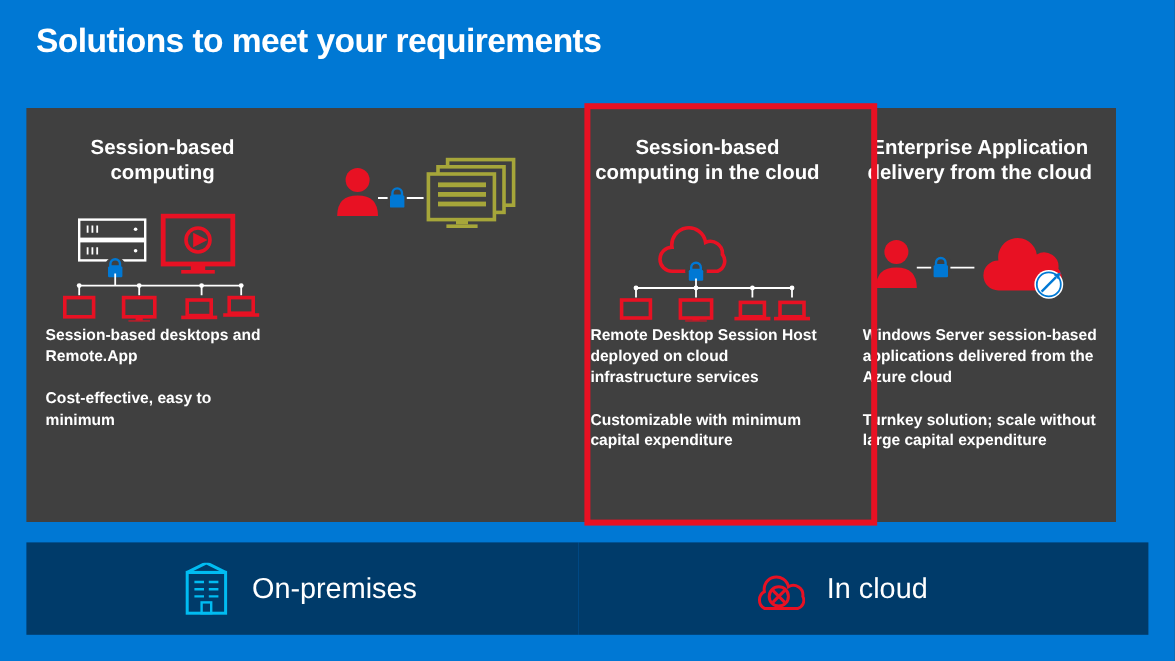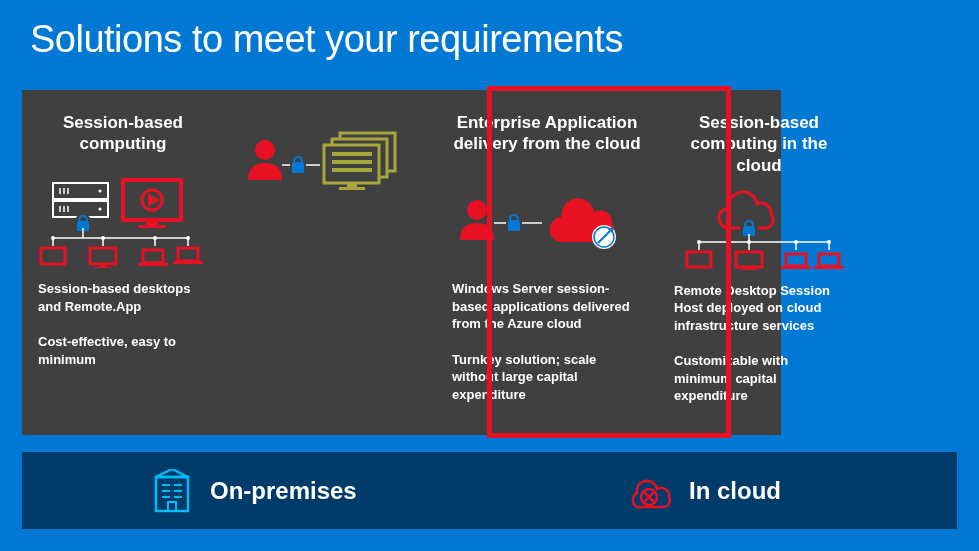--- a/index.html
+++ b/index.html
@@ -1,29 +1,29 @@
 <!DOCTYPE html>
 <html><head>
 <meta charset="utf-8">
 <style>
 *{margin:0;padding:0;box-sizing:border-box}
 body{width:979px;height:551px;background:#0078d4;font-family:"Segoe UI",Arial,sans-serif;overflow:hidden}
 .slide{width:100%;height:100%;position:relative}
-.title{color:#fff;font-size:38px;font-weight:400;padding:18px 0 0 30px;letter-spacing:-0.5px}
-.panel{position:absolute;left:22px;top:90px;width:759px;height:345px;background:#404040;display:flex}
+.title{color:#fff;font-size:28px;font-weight:700;padding:18px 0 0 30px;letter-spacing:-0.5px}
+.panel{position:absolute;left:22px;top:90px;width:908px;height:345px;background:#404040;display:flex}
 .col{flex:1;padding:22px 16px 12px 16px;position:relative;display:flex;flex-direction:column}
 .col-title{color:#fff;font-size:17px;font-weight:600;text-align:center;line-height:1.25;min-height:58px}
 .icon-area{height:95px;display:flex;align-items:center;justify-content:center;margin-top:5px}
-.desc{margin-top:10px}
+.desc{}
 .desc p{color:#fff;font-size:13px;font-weight:600;line-height:1.35;margin-bottom:18px}
 .highlight{position:absolute;border:5px solid #e81123;left:487px;top:86px;width:244px;height:352px;pointer-events:none}
 .footer{position:absolute;left:22px;top:452px;width:935px;height:77px;display:flex}
 .footer-half{flex:1;background:#003b6a;display:flex;align-items:center;gap:18px;padding-left:130px}
 .footer-half:last-child{padding-left:145px}
-.footer-label{color:#fff;font-size:24px;font-weight:700}
+.footer-label{color:#fff;font-size:24px;font-weight:400}
 .building-icon{width:40px;height:44px}
 .cloud-x{width:44px;height:36px}
 svg{display:block}
 </style>
 </head>
 <body>
 
 <div class="slide">
   <div class="title">Solutions to meet your requirements</div>
 
@@ -103,48 +103,20 @@
           <rect x="92" y="27" width="40" height="4" fill="#a6a63a"></rect>
           <rect x="92" y="35" width="40" height="4" fill="#a6a63a"></rect>
           <rect x="92" y="43" width="40" height="4" fill="#a6a63a"></rect>
         </svg>
       </div>
       <div class="desc">
       </div>
     </div>
 
     <div class="col">
-      <div class="col-title">Enterprise Application delivery from the cloud</div>
-      <div class="icon-area">
-        <svg width="190" height="75" viewBox="0 0 190 75">
-
-          <circle cx="25" cy="25" r="10" fill="#e81123"></circle>
-          <path d="M8 55 Q8 38 25 38 Q42 38 42 55 Z" fill="#e81123"></path>
-
-          <circle cx="62" cy="38" r="10" fill="#404040"></circle>
-          <path d="M58 34 a4 4 0 0 1 8 0 v2 h-8 z" fill="none" stroke="#0078d4" stroke-width="2"></path>
-          <rect x="56" y="36" width="12" height="10" fill="#0078d4" rx="1"></rect>
-          <line x1="42" y1="38" x2="54" y2="38" stroke="#fff" stroke-width="1.5"></line>
-          <line x1="70" y1="38" x2="90" y2="38" stroke="#fff" stroke-width="1.5"></line>
-
-          <path d="M110 32 a16 16 0 0 1 32 -5 a12 12 0 0 1 18 12 a11 11 0 0 1 -5 18 H110 a12 12 0 0 1 0 -25 Z" fill="#e81123"></path>
-
-          <circle cx="152" cy="52" r="12" fill="#fff"></circle>
-          <circle cx="152" cy="52" r="10" fill="none" stroke="#0078d4" stroke-width="1.5"></circle>
-          <line x1="146" y1="58" x2="158" y2="46" stroke="#0078d4" stroke-width="2"></line>
-          <polygon points="156,44 160,48 162,42" fill="#0078d4"></polygon>
-        </svg>
-      </div>
-      <div class="desc">
-        <p>Windows Server session-based applications delivered from the Azure cloud</p>
-        <p>Turnkey solution; scale without large capital expenditure</p>
-      </div>
-    </div>
-
-    <div class="col">
       <div class="col-title">Session-based computing in the cloud</div>
       <div class="icon-area">
         <svg width="170" height="90" viewBox="0 0 170 90">
 
           <path d="M55 28 a14 14 0 0 1 28 -4 a10 10 0 0 1 14 10 a9 9 0 0 1 -4 14 H55 a10 10 0 0 1 0 -20 Z" fill="none" stroke="#e81123" stroke-width="3"></path>
 
           <circle cx="75" cy="48" r="9" fill="#404040"></circle>
           <path d="M71 45 a4 4 0 0 1 8 0 v2 h-8 z" fill="none" stroke="#0078d4" stroke-width="2"></path>
           <rect x="69" y="47" width="12" height="9" fill="#0078d4" rx="1"></rect>
 
@@ -165,20 +137,48 @@
             <rect x="66" y="89" width="18" height="2" fill="#e81123"></rect>
           <rect x="112" y="74" width="20" height="12" fill="none" stroke="#e81123" stroke-width="3"></rect>
           <rect x="107" y="86" width="30" height="3" fill="#e81123"></rect>
           <rect x="145" y="74" width="20" height="12" fill="none" stroke="#e81123" stroke-width="3"></rect>
           <rect x="140" y="86" width="30" height="3" fill="#e81123"></rect>
         </svg>
       </div>
       <div class="desc">
         <p>Remote Desktop Session Host deployed on cloud infrastructure services</p>
         <p>Customizable with minimum capital expenditure</p>
+      </div>
+    </div>
+
+    <div class="col">
+      <div class="col-title">Enterprise Application delivery from the cloud</div>
+      <div class="icon-area">
+        <svg width="190" height="75" viewBox="0 0 190 75">
+
+          <circle cx="25" cy="25" r="10" fill="#e81123"></circle>
+          <path d="M8 55 Q8 38 25 38 Q42 38 42 55 Z" fill="#e81123"></path>
+
+          <circle cx="62" cy="38" r="10" fill="#404040"></circle>
+          <path d="M58 34 a4 4 0 0 1 8 0 v2 h-8 z" fill="none" stroke="#0078d4" stroke-width="2"></path>
+          <rect x="56" y="36" width="12" height="10" fill="#0078d4" rx="1"></rect>
+          <line x1="42" y1="38" x2="54" y2="38" stroke="#fff" stroke-width="1.5"></line>
+          <line x1="70" y1="38" x2="90" y2="38" stroke="#fff" stroke-width="1.5"></line>
+
+          <path d="M110 32 a16 16 0 0 1 32 -5 a12 12 0 0 1 18 12 a11 11 0 0 1 -5 18 H110 a12 12 0 0 1 0 -25 Z" fill="#e81123"></path>
+
+          <circle cx="152" cy="52" r="12" fill="#fff"></circle>
+          <circle cx="152" cy="52" r="10" fill="none" stroke="#0078d4" stroke-width="1.5"></circle>
+          <line x1="146" y1="58" x2="158" y2="46" stroke="#0078d4" stroke-width="2"></line>
+          <polygon points="156,44 160,48 162,42" fill="#0078d4"></polygon>
+        </svg>
+      </div>
+      <div class="desc">
+        <p>Windows Server session-based applications delivered from the Azure cloud</p>
+        <p>Turnkey solution; scale without large capital expenditure</p>
       </div>
     </div>
 
   </div>
 
   <div class="highlight"></div>
 
   <div class="footer">
     <div class="footer-half">
       <svg class="building-icon" viewBox="0 0 40 44">

